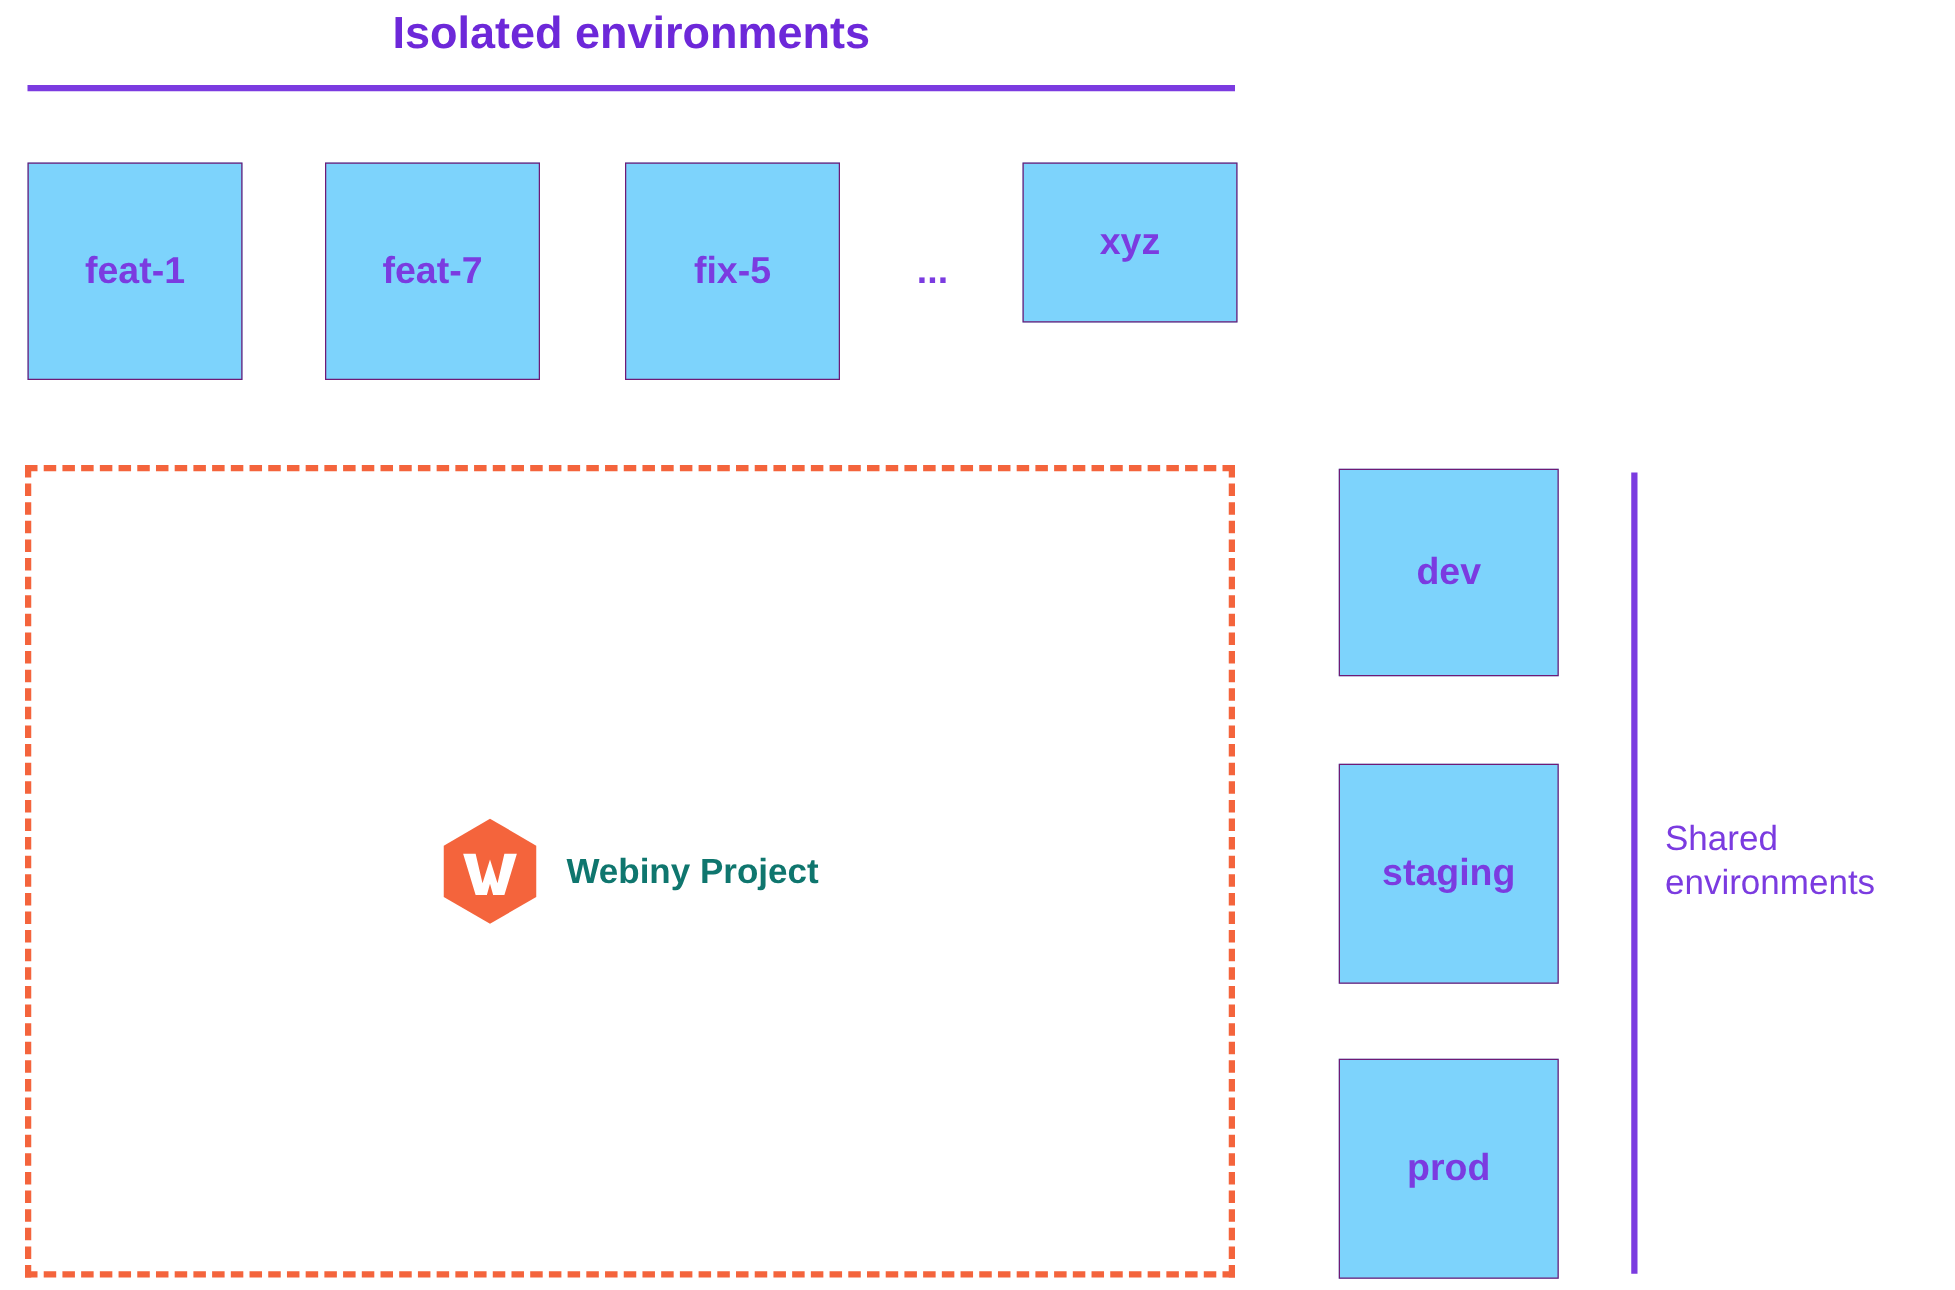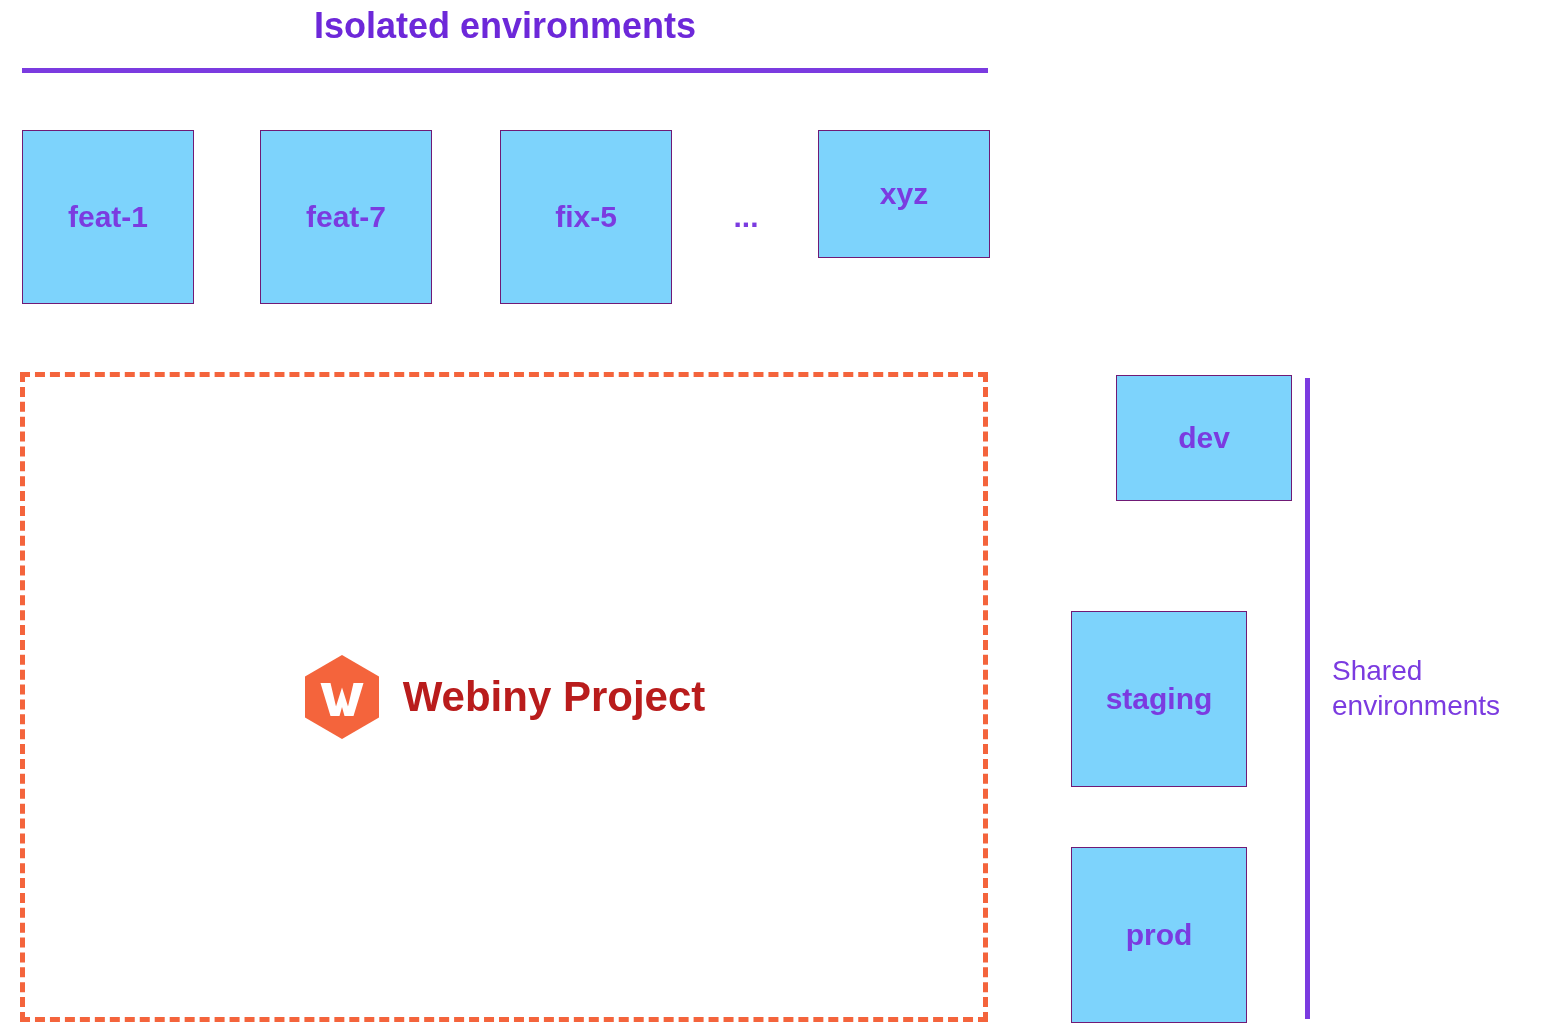--- a/index.html
+++ b/index.html
@@ -99,29 +99,29 @@
     justify-content: center;
     gap: 22px;
   }
   #webiny-hexagon {
     width: 78px;
     height: 86px;
     flex: 0 0 auto;
     display: block;
   }
   #project-name {
-    color: #b91c1c;
-    font-size: 42px;
+    color: #0f766e;
+    font-size: 28px;
     font-weight: bold;
     line-height: 1;
     white-space: nowrap;
   }
 
   
-  #box-dev     { left: 1116px; top: 375px; width: 176px; height: 126px; }
+  #box-dev     { left: 1071px; top: 375px; width: 176px; height: 166px; }
   #box-staging { left: 1071px; top: 611px; width: 176px; height: 176px; }
   #box-prod    { left: 1071px; top: 847px; width: 176px; height: 176px; }
 
   #shared-divider {
     position: absolute;
     left: 1305px;
     top: 378px;
     width: 5px;
     height: 641px;
     background: #7B3BE0;

